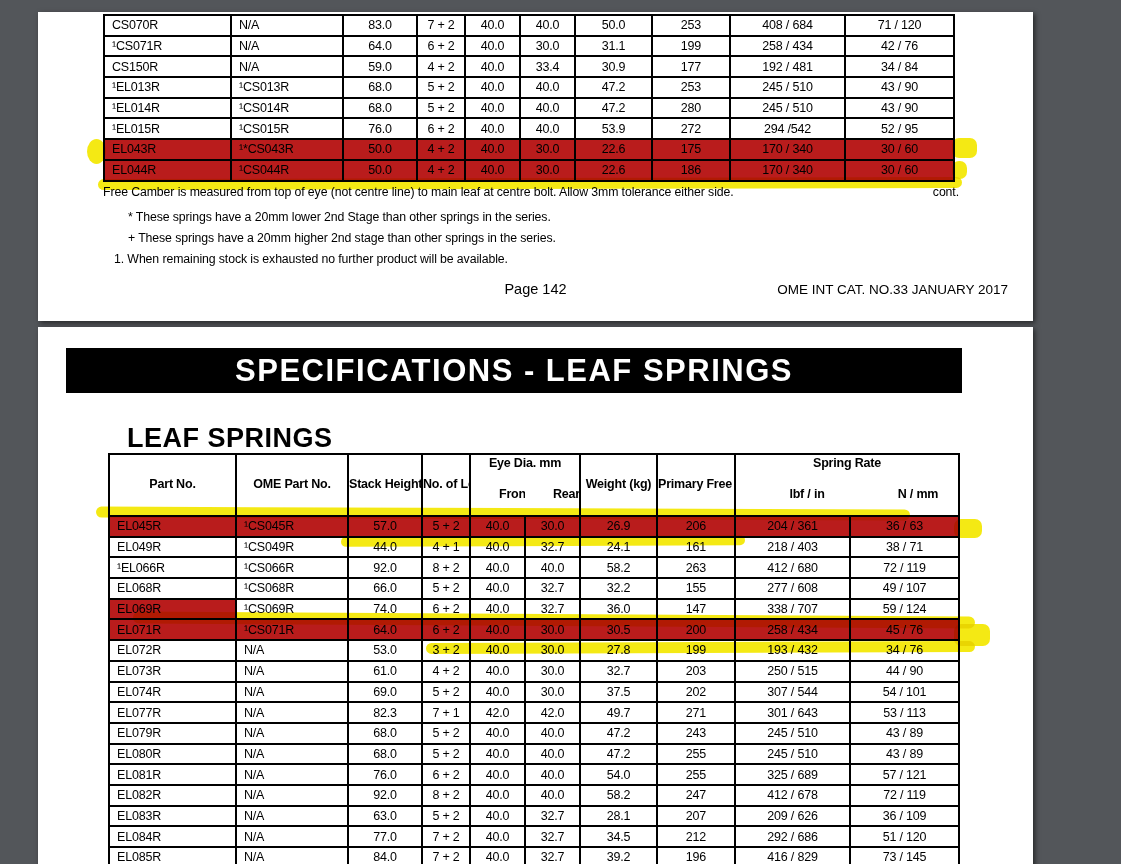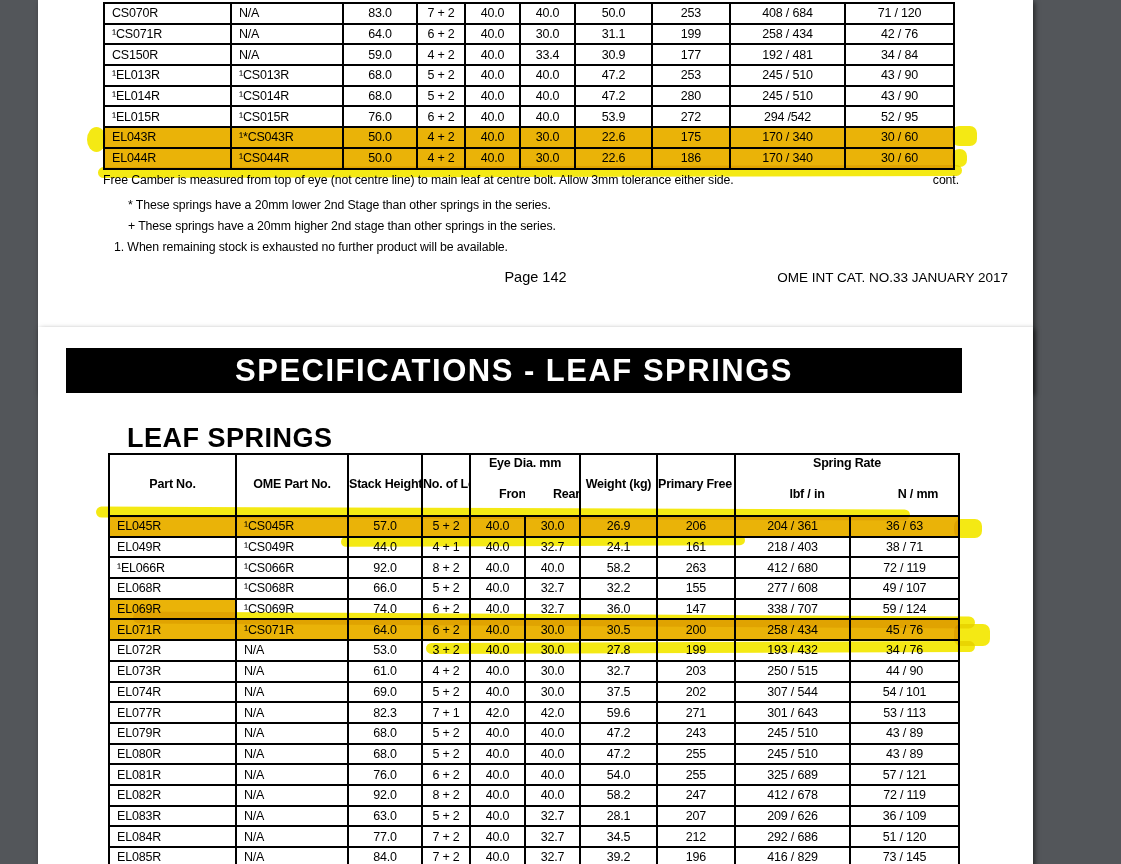--- a/index.html
+++ b/index.html
@@ -6,32 +6,32 @@
   body{
     width:1121px;height:864px;position:relative;overflow:hidden;
     background:#53565a;
     font-family:"Liberation Sans", sans-serif;
     color:#000;
   }
   .page{
     position:absolute;left:38px;width:995px;background:#fff;
     box-shadow:2px 2px 5px rgba(0,0,0,0.55);
   }
-  #page1{top:0;height:393px;}
+  #page1{top:12px;height:309px;}
   #page2{top:327px;height:696px;overflow:hidden;}
 
   
   table.spec{border-collapse:collapse;table-layout:fixed;position:absolute;background:#fff;}
   .spec td,.spec th{
     border:2px solid #000;padding:0;overflow:hidden;white-space:nowrap;
     font-size:12.5px;letter-spacing:-0.2px;
   }
   .spec td{height:18.7px;text-align:center;}
   .spec td.left{text-align:left;padding-left:7px;}
-  .spec td.hl{background:#eab308;}
+  .spec td.hl{background:#b91c1c;}
   #t1{left:65px;top:2px;width:852px;}
   #t2{left:70px;top:126px;width:850px;}
   .spec thead th{font-weight:bold;vertical-align:middle;line-height:1.42;}
   .pre{white-space:pre-line;}
   th.span-top{height:18px;vertical-align:middle;border-bottom-style:hidden;}
   th.sub{height:41px;vertical-align:top;padding-top:1px;border-top-style:hidden;padding-left:28px;}
   th.sub-l{border-right-style:hidden;}
   th.sub-r{border-left-style:hidden;}
 
   
@@ -358,21 +358,21 @@
           <td class="num">307 / 544</td>
           <td class="num">54 / 101</td>
         </tr>
         <tr>
           <td class="left">EL077R</td>
           <td class="left">N/A</td>
           <td class="num">82.3</td>
           <td class="num">7 + 1</td>
           <td class="num">42.0</td>
           <td class="num">42.0</td>
-          <td class="num">59.6</td>
+          <td class="num">49.7</td>
           <td class="num">271</td>
           <td class="num">301 / 643</td>
           <td class="num">53 / 113</td>
         </tr>
         <tr>
           <td class="left">EL079R</td>
           <td class="left">N/A</td>
           <td class="num">68.0</td>
           <td class="num">5 + 2</td>
           <td class="num">40.0</td>

